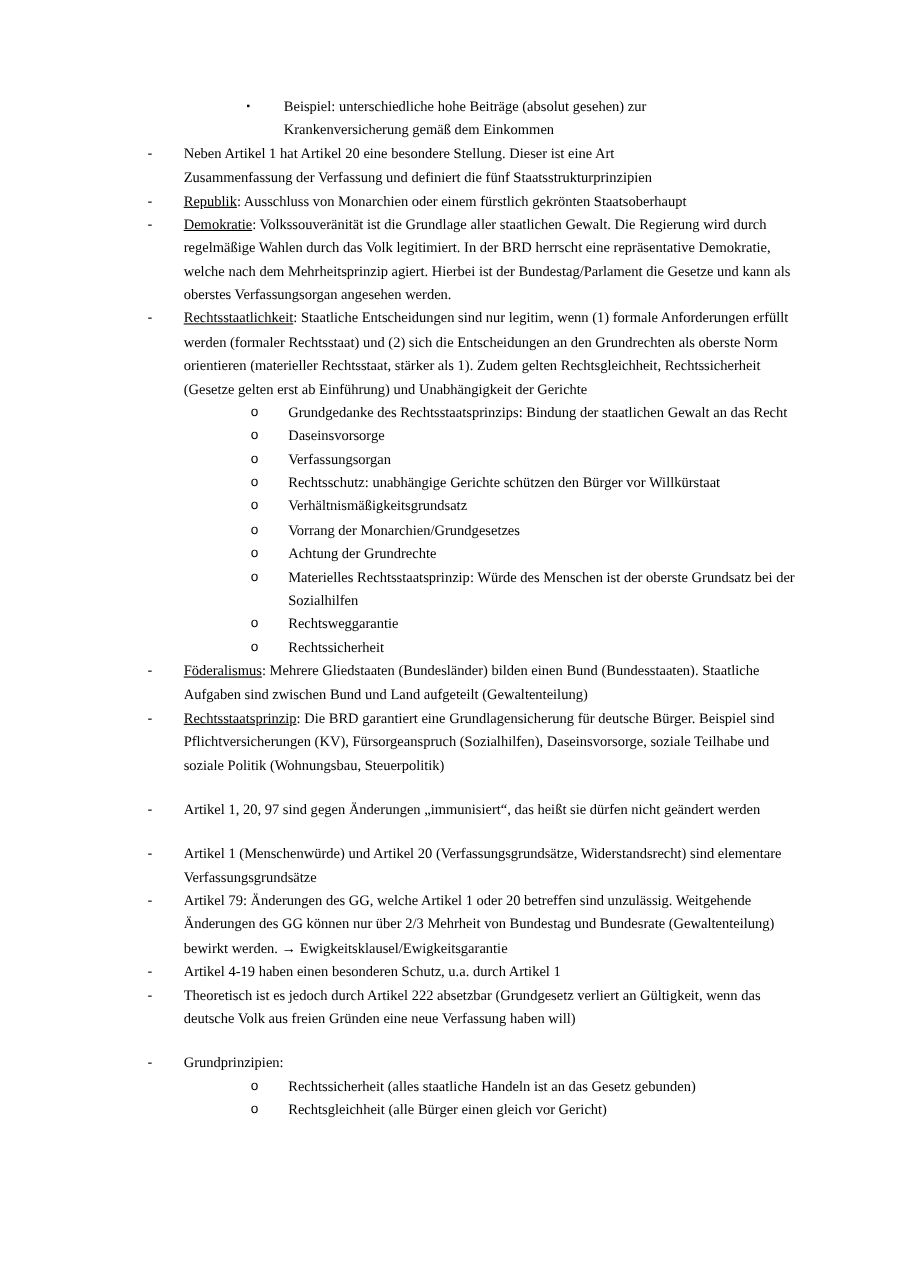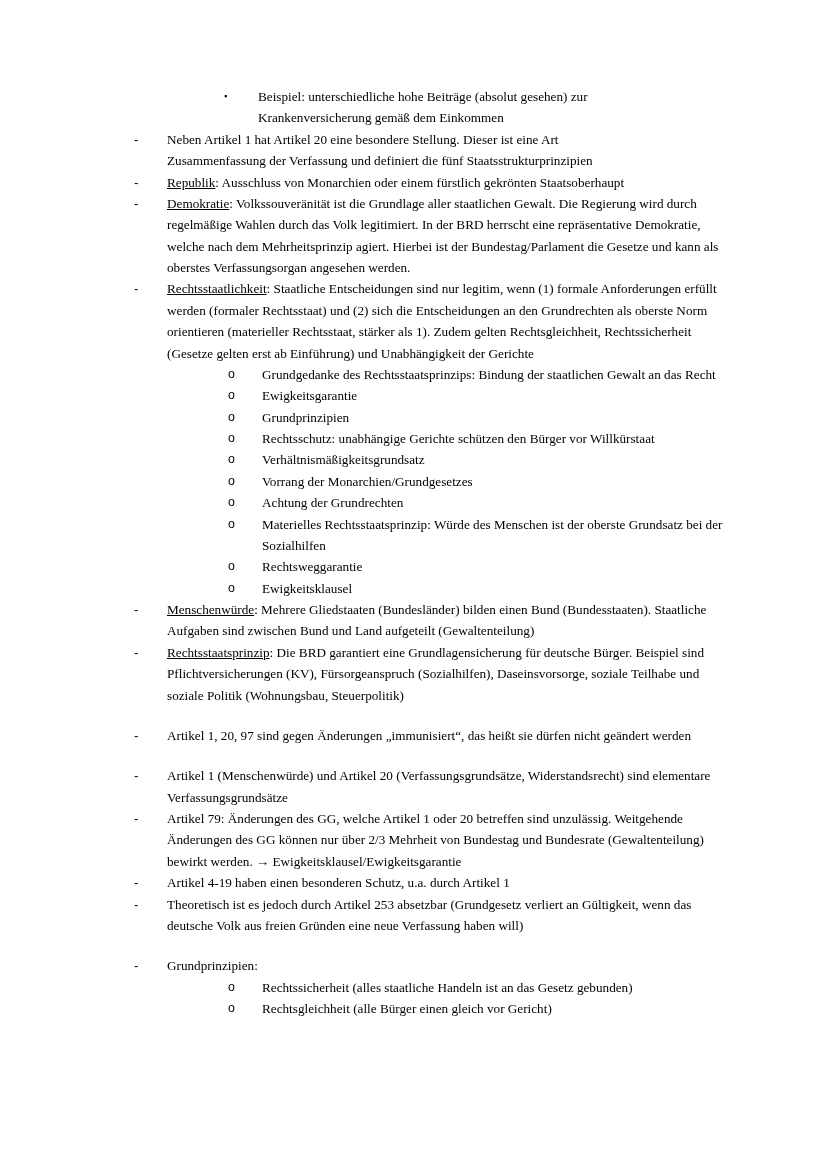--- a/index.html
+++ b/index.html
@@ -100,57 +100,57 @@
       <div class="item lvl-dash">
         <span class="bullet">-</span>
         <span class="text"><span class="u">Rechtsstaatlichkeit</span>: Staatliche Entscheidungen sind nur legitim, wenn (1) formale Anforderungen erfüllt werden (formaler Rechtsstaat) und (2) sich die Entscheidungen an den Grundrechten als oberste Norm orientieren (materieller Rechtsstaat, stärker als 1). Zudem gelten Rechtsgleichheit, Rechtssicherheit (Gesetze gelten erst ab Einführung) und Unabhängigkeit der Gerichte</span>
       </div>
       <div class="item lvl-circle">
         <span class="bullet">o</span>
         <span class="text">Grundgedanke des Rechtsstaatsprinzips: Bindung der staatlichen Gewalt an das Recht</span>
       </div>
       <div class="item lvl-circle">
         <span class="bullet">o</span>
-        <span class="text">Ewigkeitsgarantie</span>
+        <span class="text">Daseinsvorsorge</span>
       </div>
       <div class="item lvl-circle">
         <span class="bullet">o</span>
-        <span class="text">Grundprinzipien</span>
+        <span class="text">Verfassungsorgan</span>
       </div>
       <div class="item lvl-circle">
         <span class="bullet">o</span>
         <span class="text">Rechtsschutz: unabhängige Gerichte schützen den Bürger vor Willkürstaat</span>
       </div>
       <div class="item lvl-circle">
         <span class="bullet">o</span>
         <span class="text">Verhältnismäßigkeitsgrundsatz</span>
       </div>
       <div class="item lvl-circle">
         <span class="bullet">o</span>
         <span class="text">Vorrang der Monarchien/Grundgesetzes</span>
       </div>
       <div class="item lvl-circle">
         <span class="bullet">o</span>
-        <span class="text">Achtung der Grundrechten</span>
+        <span class="text">Achtung der Grundrechte</span>
       </div>
       <div class="item lvl-circle">
         <span class="bullet">o</span>
         <span class="text">Materielles Rechtsstaatsprinzip: Würde des Menschen ist der oberste Grundsatz bei der Sozialhilfen</span>
       </div>
       <div class="item lvl-circle">
         <span class="bullet">o</span>
         <span class="text">Rechtsweggarantie</span>
       </div>
       <div class="item lvl-circle">
         <span class="bullet">o</span>
-        <span class="text">Ewigkeitsklausel</span>
+        <span class="text">Rechtssicherheit</span>
       </div>
       <div class="item lvl-dash">
         <span class="bullet">-</span>
-        <span class="text"><span class="u">Menschenwürde</span>: Mehrere Gliedstaaten (Bundesländer) bilden einen Bund (Bundesstaaten). Staatliche Aufgaben sind zwischen Bund und Land aufgeteilt (Gewaltenteilung)</span>
+        <span class="text"><span class="u">Föderalismus</span>: Mehrere Gliedstaaten (Bundesländer) bilden einen Bund (Bundesstaaten). Staatliche Aufgaben sind zwischen Bund und Land aufgeteilt (Gewaltenteilung)</span>
       </div>
       <div class="item lvl-dash">
         <span class="bullet">-</span>
         <span class="text"><span class="u">Rechtsstaatsprinzip</span>: Die BRD garantiert eine Grundlagensicherung für deutsche Bürger. Beispiel sind Pflichtversicherungen (KV), Fürsorgeanspruch (Sozialhilfen), Daseinsvorsorge, soziale Teilhabe und soziale Politik (Wohnungsbau, Steuerpolitik)</span>
       </div>
       <div class="spacer-md"></div>
       <div class="item lvl-dash">
         <span class="bullet">-</span>
         <span class="text">Artikel 1, 20, 97 sind gegen Änderungen „immunisiert“, das heißt sie dürfen nicht geändert werden</span>
       </div>
@@ -162,21 +162,21 @@
       <div class="item lvl-dash">
         <span class="bullet">-</span>
         <span class="text">Artikel 79: Änderungen des GG, welche Artikel 1 oder 20 betreffen sind unzulässig. Weitgehende Änderungen des GG können nur über 2/3 Mehrheit von Bundestag und Bundesrate (Gewaltenteilung) bewirkt werden. → Ewigkeitsklausel/Ewigkeitsgarantie</span>
       </div>
       <div class="item lvl-dash">
         <span class="bullet">-</span>
         <span class="text">Artikel 4-19 haben einen besonderen Schutz, u.a. durch Artikel 1</span>
       </div>
       <div class="item lvl-dash">
         <span class="bullet">-</span>
-        <span class="text">Theoretisch ist es jedoch durch Artikel 253 absetzbar (Grundgesetz verliert an Gültigkeit, wenn das deutsche Volk aus freien Gründen eine neue Verfassung haben will)</span>
+        <span class="text">Theoretisch ist es jedoch durch Artikel 222 absetzbar (Grundgesetz verliert an Gültigkeit, wenn das deutsche Volk aus freien Gründen eine neue Verfassung haben will)</span>
       </div>
       <div class="spacer-md"></div>
       <div class="item lvl-dash">
         <span class="bullet">-</span>
         <span class="text">Grundprinzipien:</span>
       </div>
       <div class="item lvl-circle">
         <span class="bullet">o</span>
         <span class="text">Rechtssicherheit (alles staatliche Handeln ist an das Gesetz gebunden)</span>
       </div>

